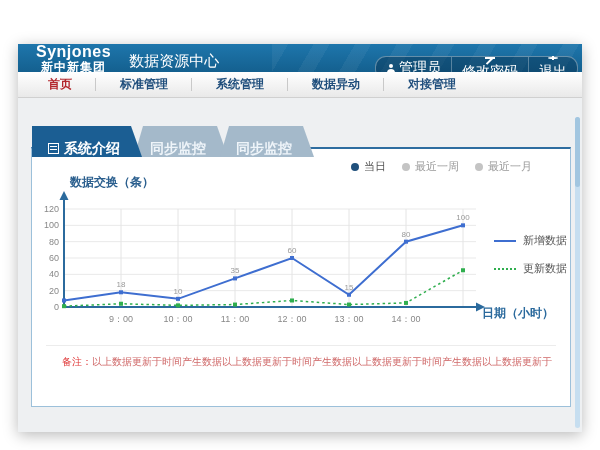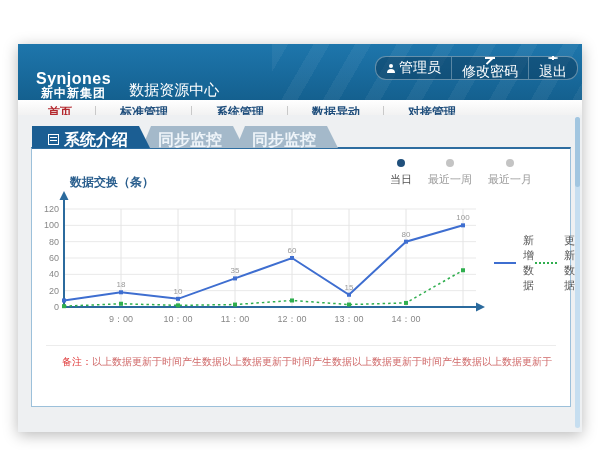--- a/index.html
+++ b/index.html
@@ -1,22 +1,22 @@
 <!DOCTYPE html>
 <html><head>
 <meta charset="utf-8">
 <style>
   html,body{margin:0;padding:0;}
   body{width:600px;height:450px;position:relative;overflow:hidden;background:#ffffff;
        font-family:"Liberation Sans","DejaVu Sans",sans-serif;}
   .window{position:absolute;left:18px;top:44px;width:564px;height:388px;background:#eef0f2;
           box-shadow:0 3px 14px rgba(0,0,0,.28);}
   
-  .header{position:relative;height:56px;background:linear-gradient(180deg,#1e76ac,#14608f);
-          display:flex;align-items:flex-end;overflow:hidden;}
+  .header{position:relative;height:28px;background:linear-gradient(180deg,#1e76ac,#14608f);
+          display:flex;align-items:flex-start;overflow:hidden;}
   .header::after{content:'';position:absolute;right:0;top:0;bottom:0;width:55%;
           background:repeating-linear-gradient(120deg,rgba(255,255,255,.05) 0 14px,rgba(255,255,255,0) 14px 36px);}
   .logo{margin-left:18px;color:#fff;text-align:center;line-height:1.05;z-index:1;cursor:pointer;}
   .logo-en{font-size:16px;font-weight:bold;letter-spacing:.5px;}
   .logo-cn{font-size:12px;font-weight:bold;letter-spacing:1px;}
   .app-title{color:#fff;font-size:15px;margin-left:18px;margin-top:8px;z-index:1;}
   .user-pill{position:absolute;right:4px;top:12px;height:22px;border-radius:11px;z-index:2;
           background:rgba(8,52,82,.45);border:1px solid rgba(255,255,255,.35);
           display:flex;align-items:center;font-size:14px;color:#fff;}
   .pill-item{display:flex;align-items:center;gap:4px;padding:0 10px;cursor:pointer;height:100%;}
@@ -32,38 +32,38 @@
   
   .navbar{height:25px;background:linear-gradient(#ffffff,#e9e9e9);border-bottom:1px solid #d0d0d0;
           display:flex;align-items:center;padding-left:6px;}
   .nav-item{font-size:12px;font-weight:bold;color:#1f4e7c;padding:0 24px;line-height:25px;
           position:relative;cursor:pointer;}
   .nav-item:not(:last-child)::after{content:'';position:absolute;right:0;top:6px;bottom:6px;width:1px;background:#c9c9c9;}
   .nav-item.active{color:#b3272d;}
   
   .content{position:absolute;top:71px;left:0;right:0;bottom:0;background:#eef0f2;}
   .tabs{position:absolute;left:14px;top:11px;display:flex;z-index:2;}
-  .tab{height:18px;line-height:21px;font-size:16px;font-weight:bold;color:#eef4f9;background:#a4b9ca;
-       padding:4px 22px 0 16px;margin-right:-8px;display:flex;align-items:center;gap:5px;cursor:pointer;
+  .tab{height:18px;line-height:21px;font-size:14px;font-weight:bold;color:#eef4f9;background:#a4b9ca;
+       padding:13px 22px 0 16px;margin-right:-8px;display:flex;align-items:center;gap:5px;cursor:pointer;
        clip-path:polygon(9px 0,calc(100% - 11px) 0,100% 100%,0 100%);}
   .tab.active{background:#1b5e93;color:#fff;z-index:3;
        clip-path:polygon(0 0,calc(100% - 11px) 0,100% 100%,0 100%);}
   .tab-icon{width:9px;height:9px;border:1px solid #fff;position:relative;display:inline-block;flex:none;}
   .tab-icon::before{content:'';position:absolute;left:1px;right:1px;top:2px;height:1px;background:#fff;}
   .tab-icon::after{content:'';position:absolute;left:1px;right:1px;top:5px;height:1px;background:#fff;}
   .panel{position:absolute;left:13px;top:32px;width:540px;height:260px;background:#fff;
          border:1px solid #9cc0da;border-top:2px solid #2e6da0;box-sizing:border-box;z-index:1;}
   .radios{position:absolute;top:10px;right:38px;display:flex;gap:16px;font-size:11px;}
-  .radio-item{display:flex;align-items:center;gap:5px;color:#999;cursor:pointer;flex-direction:column;}
+  .radio-item{display:flex;align-items:center;gap:5px;color:#999;cursor:pointer;}
   .radio-item.selected{color:#555;}
   .dot{width:8px;height:8px;border-radius:50%;background:#c4c4c4;flex:none;}
   .radio-item.selected .dot{background:#20507c;}
   .ylabel{position:absolute;left:16px;top:25px;font-size:12px;font-weight:bold;color:#2b5f8e;margin-left:22px;}
   svg.chart{position:absolute;left:8px;top:40px;}
-  .legend{position:absolute;left:462px;top:84px;display:flex;flex-direction:row;gap:1px;
+  .legend{position:absolute;left:462px;top:84px;display:flex;flex-direction:column;gap:13px;
           font-size:11px;color:#555;}
   .legend-row{display:flex;align-items:center;gap:7px;}
   .legend-sample{width:22px;height:0;flex:none;}
   .xlabel{position:absolute;right:16px;top:156px;font-size:12px;font-weight:bold;color:#2b6a9d;}
   .divider{position:absolute;left:14px;right:14px;top:196px;border-top:1px solid #ececec;}
   .note{position:absolute;left:30px;top:206px;right:18px;font-size:10px;line-height:1.4;
         white-space:nowrap;overflow:hidden;}
   .note-label{color:#e03a3a;}
   .note-text{color:#d06a6a;}
   .scrollbar{position:absolute;right:2px;top:2px;bottom:4px;width:5px;background:#c6def0;border-radius:3px;}
@@ -193,20 +193,21 @@
       <div class="legend" id="legend">
           <div class="legend-row">
             <span class="legend-sample" style="border-top: 2px solid rgb(62, 110, 208);"></span>
             <span>新增数据</span>
           </div>
           <div class="legend-row">
             <span class="legend-sample" style="border-top: 2px dotted rgb(47, 174, 78);"></span>
             <span>更新数据</span>
           </div>
         </div>
+      <div class="xlabel">日期（小时）</div>
       <div class="divider"></div>
       <div class="note">
         <span class="note-label">备注：</span><span class="note-text">以上数据更新于时间产生数据以上数据更新于时间产生数据以上数据更新于时间产生数据以上数据更新于时间产生数据以上数据更新于</span>
       </div>
     </div>
 
     <div class="scrollbar">
       <div class="thumb"></div>
     </div>
   </div>

